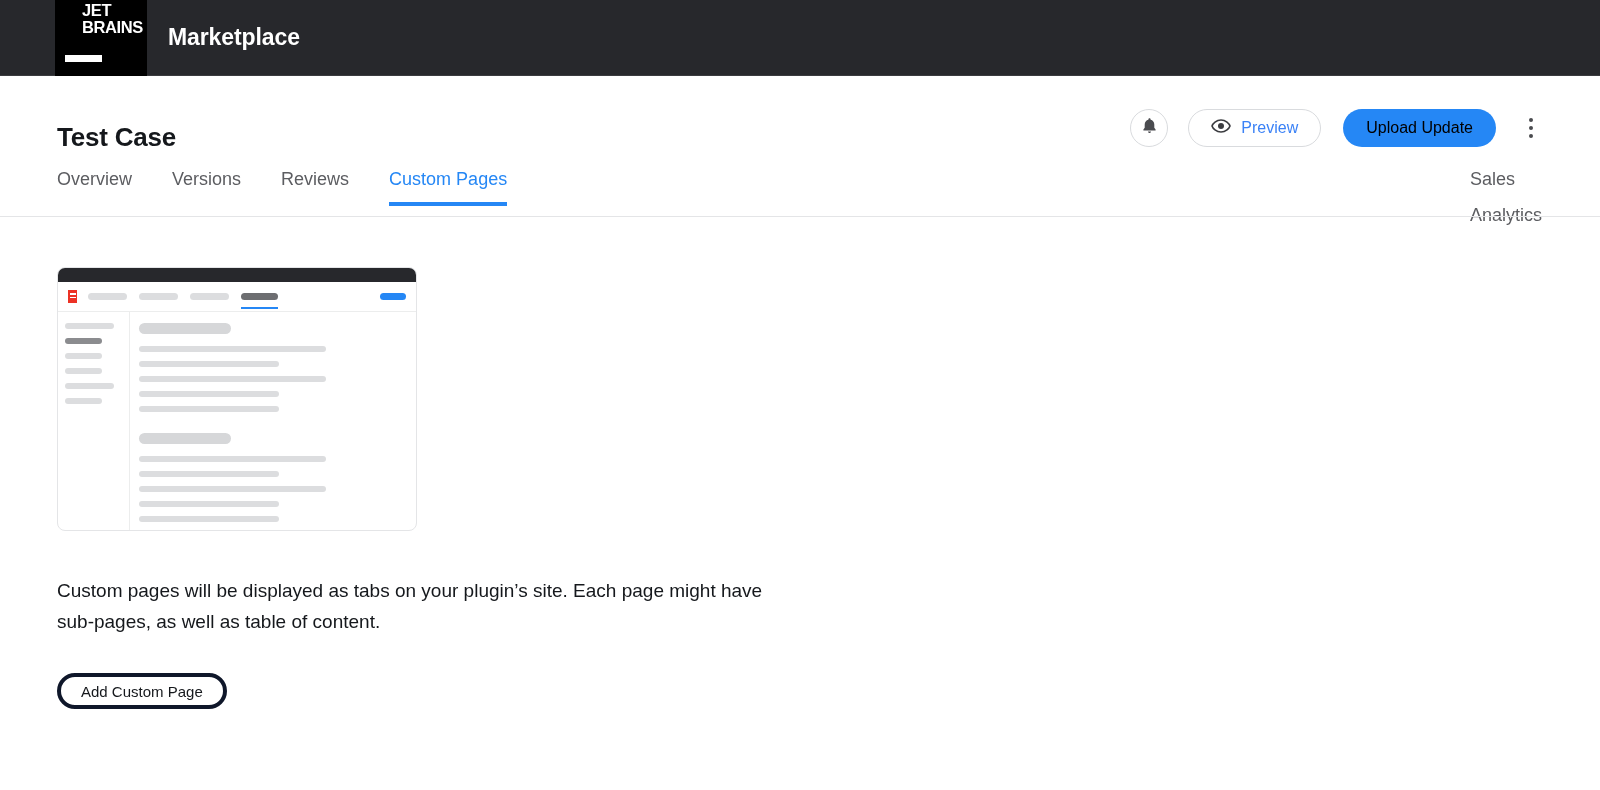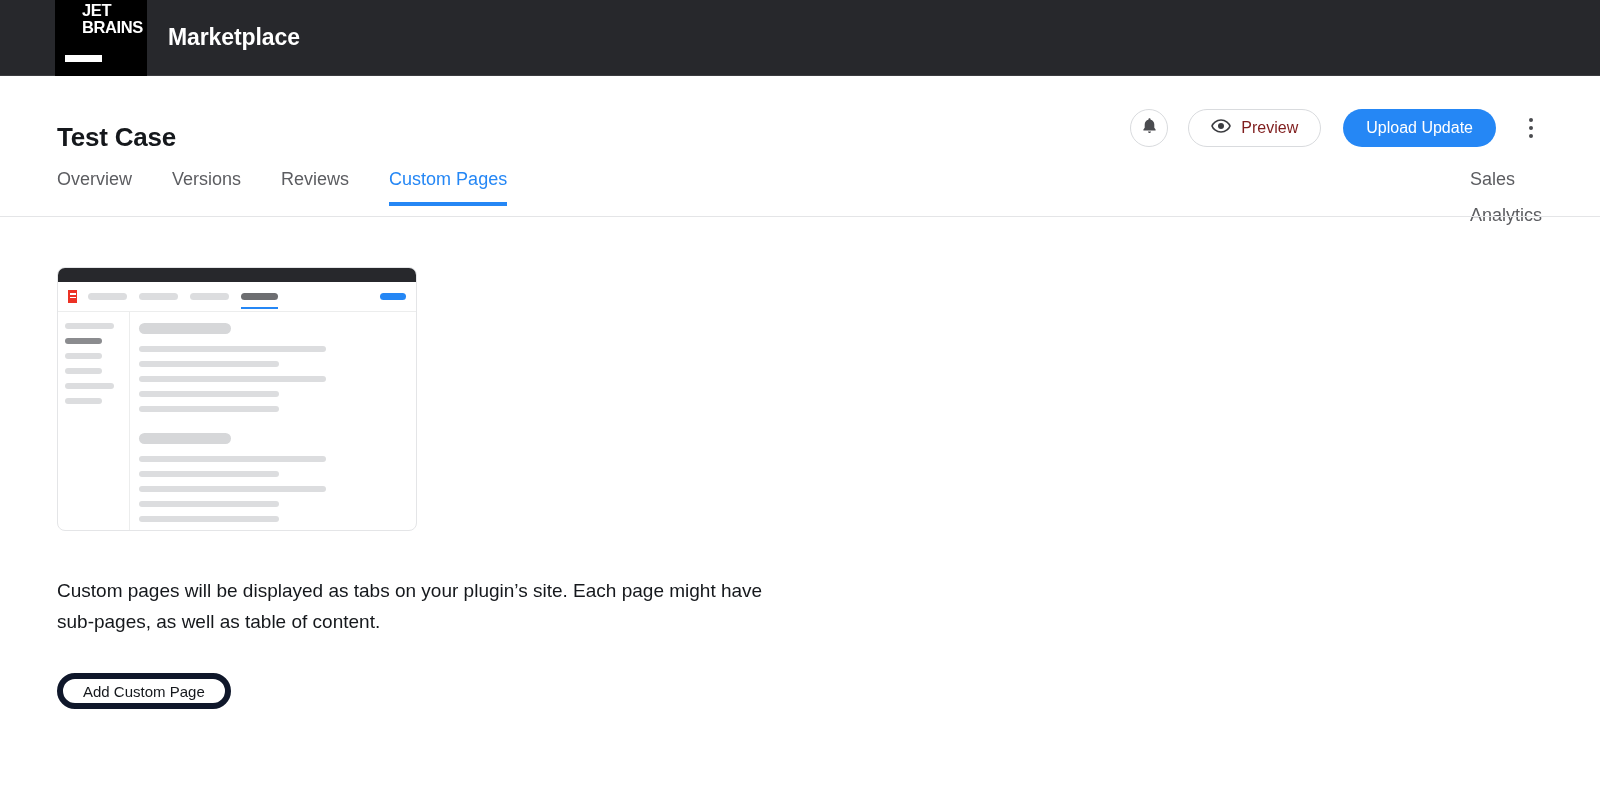--- a/index.html
+++ b/index.html
@@ -121,29 +121,29 @@
     height: 38px;
     border: 1px solid #d9dbde;
     border-radius: 19px;
     background: #fff;
     display: flex;
     align-items: center;
     gap: 10px;
     padding: 16px 22px;
     margin-left: 20px;
     font-size: 16px;
-    color: #7f1d1d;
+    color: #3b82f6;
     cursor: pointer;
   }
   .pill-btn-primary {
     height: 38px;
     border: none;
     border-radius: 19px;
     background: #2587f5;
-    color: #ffffff;
+    color: #000000;
     font-size: 16px;
     padding: 0 23px;
     margin-left: 22px;
     display: flex;
     align-items: center;
     cursor: pointer;
     white-space: nowrap;
   }
   .kebab-btn {
     margin-left: 24px;
@@ -305,21 +305,21 @@
     max-width: 720px;
   }
   .para.second { margin-top: 31px; }
 
   .outline-btn {
     margin-top: 36px;
     display: inline-flex;
     align-items: center;
     height: 36px;
     padding: 0 20px;
-    border: 6px solid #0f172a;
+    border: 4px solid #0f172a;
     border-radius: 18px;
     background: #fff;
     font-size: 15px;
     color: #15181c;
     cursor: pointer;
   }
 </style>
 </head>
 <body>
 

